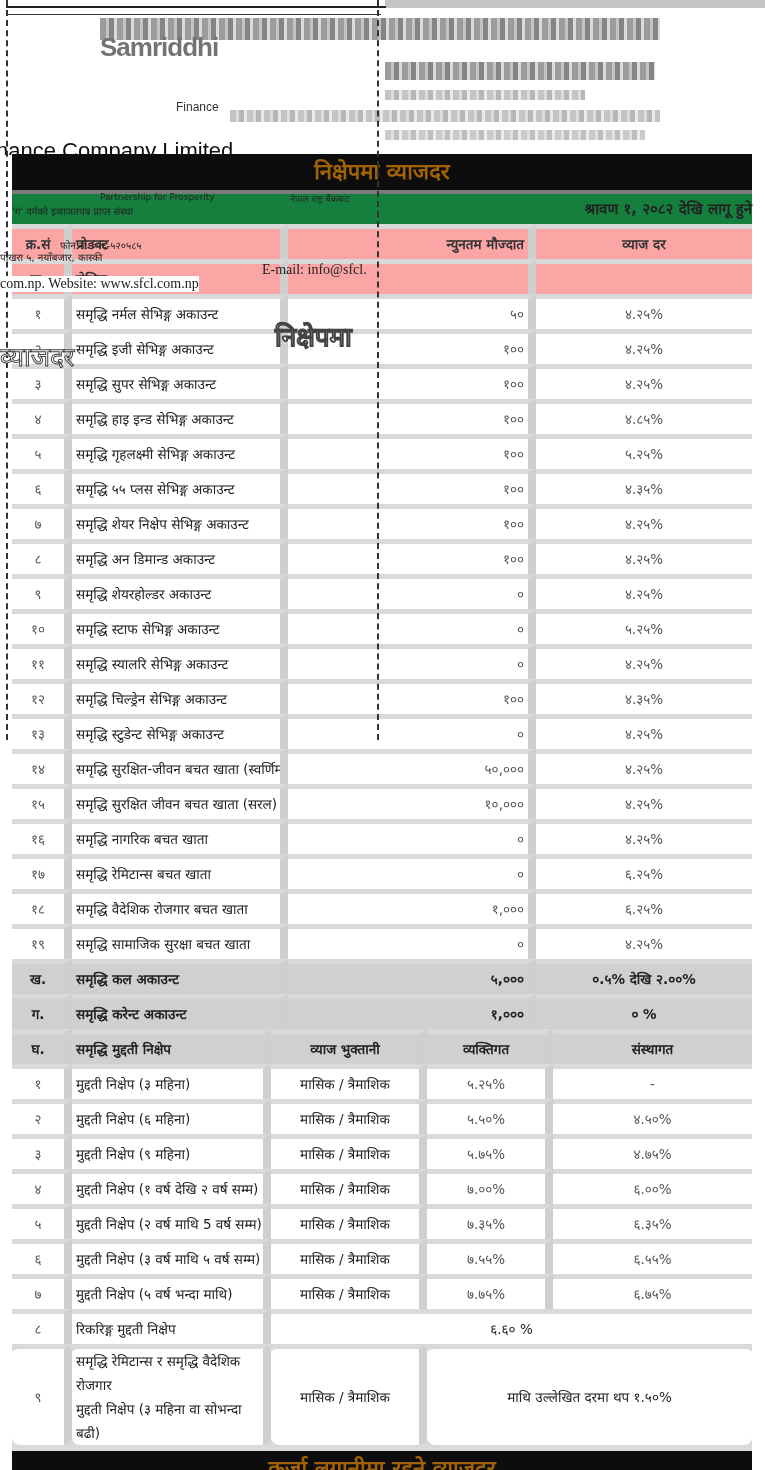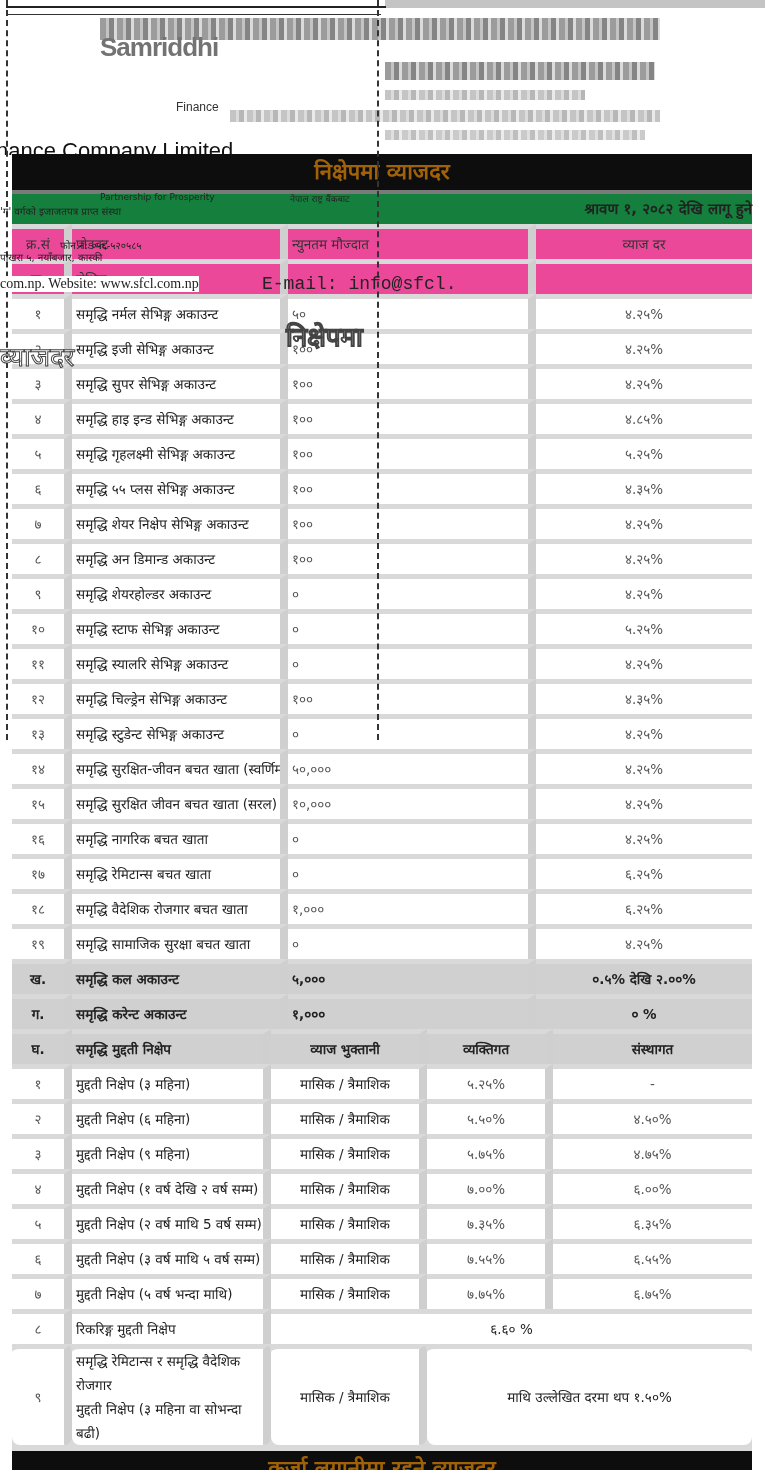--- a/index.html
+++ b/index.html
@@ -15,23 +15,23 @@
   .company{position:absolute;left:-4px;top:138px;font-family:"Liberation Sans",sans-serif;font-size:22px;color:#111;white-space:nowrap;}
   .overlay-text{position:absolute;font-size:10px;color:#222;white-space:nowrap;font-family:"DejaVu Sans",sans-serif;}
 
   .panel{position:absolute;left:12px;top:154px;width:740px;background:#d9d9d9;}
   .band{background:#0d0d0d;color:#a16207;text-align:center;font-size:22px;font-weight:bold;height:36px;line-height:36px;border-bottom:4px solid #7a7a7a;}
   .sub{text-align:right;font-size:15px;font-weight:bold;color:#222;height:30px;line-height:30px;background:#15803d;padding-left:9px;}
   table{border-collapse:separate;border-spacing:0;width:740px;table-layout:fixed;}
   td{font-size:13.5px;padding:0 4px;height:30px;line-height:22px;border-top:5px solid #d9d9d9;background:#fff;white-space:nowrap;overflow:hidden;}
   td.c-no{width:44px;text-align:center;border-right:8px solid #cfcfcf;}
   td.c-name{border-right:8px solid #cfcfcf;}
-  td.c-min{width:232px;text-align:left;border-right:8px solid #cfcfcf;}
+  td.c-min{width:232px;text-align:right;border-right:8px solid #cfcfcf;}
   td.c-rate{text-align:center;}
-  tr.head td{background:#ec4899;font-weight:normal;color:#333;border-top-color:#d9d9d9;}
+  tr.head td{background:#fca5a5;font-weight:bold;color:#333;border-top-color:#d9d9d9;}
   tr.hl td{background:#d0d0d0;font-weight:bold;}
   .num{color:#555;}
   .fd td.c-pay{width:140px;text-align:center;border-right:8px solid #cfcfcf;}
   .fd td.c-ind{width:110px;text-align:center;border-right:8px solid #cfcfcf;}
   .fd td.c-ins{text-align:center;}
   .tall td{height:48px;white-space:normal;line-height:24px;border-radius:8px;}
 </style>
 </head>
 <body>
 
@@ -275,20 +275,20 @@
       <td colspan="2" style="text-align:center;white-space:nowrap">माथि उल्लेखित दरमा थप १.५०%</td>
     </tr>
   </tbody>
     </table>
 
   <div class="band" style="margin-top:6px;">कर्जा लगानीमा रहने व्याजदर</div>
 
 </div>
 
 <div class="overlay-text" style="left:100px;top:192px;font-size:9px;z-index:6">Partnership for Prosperity</div>
-<div class="overlay-text" style="left:0;top:204px;z-index:6">'ग' वर्गको इजाजतपत्र प्राप्त संस्था</div>
+<div class="overlay-text" style="left:12px;top:204px;z-index:6">'ग' वर्गको इजाजतपत्र प्राप्त संस्था</div>
 <div class="overlay-text" style="left:290px;top:192px;font-size:9px;z-index:6">नेपाल राष्ट्र बैंकबाट</div>
 <div class="overlay-text" style="left:60px;top:238px;z-index:6">फोन नं: ०५६-५२०५८५</div>
 <div class="overlay-text" style="left:0;top:250px;z-index:6">पोखरा ५, नयाँबजार, कास्की</div>
-<div class="overlay-text" style="left:262px;top:274px;font-family:Liberation Mono, monospace;font-size:18px;z-index:6">E-mail: info@sfcl.</div>
+<div class="overlay-text" style="left:262px;top:262px;font-family:Liberation Serif, serif;font-size:14px;z-index:6">E-mail: info@sfcl.</div>
 <div class="overlay-text" style="left:0;top:276px;font-family:'Liberation Serif',serif;font-size:14px;background:#fff;z-index:6">com.np. Website: www.sfcl.com.np</div>
-<div class="overlay-text" style="left:286px;top:318px;font-size:26px;font-weight:bold;color:#fff;-webkit-text-stroke:1px #444;z-index:6">निक्षेपमा</div>
+<div class="overlay-text" style="left:275px;top:318px;font-size:26px;font-weight:bold;color:#fff;-webkit-text-stroke:1px #444;z-index:6">निक्षेपमा</div>
 <div class="overlay-text" style="left:0;top:338px;font-size:26px;font-weight:normal;color:#fff;-webkit-text-stroke:1px #444;z-index:6">व्याजदर</div>
 
 </body></html>

